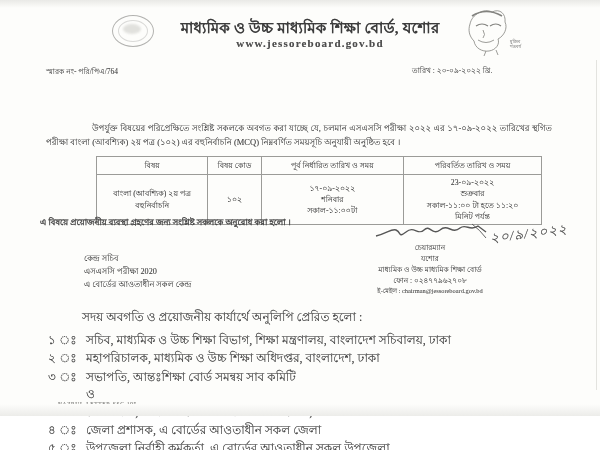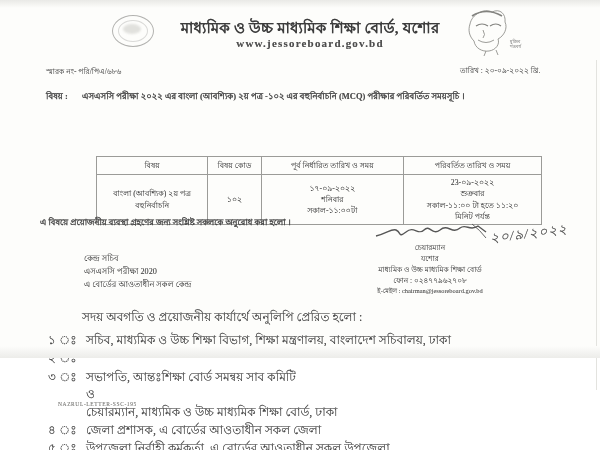--- a/index.html
+++ b/index.html
@@ -1,17 +1,17 @@
 <!DOCTYPE html>
 <html><head>
 <meta charset="utf-8">
 <style>
   html,body{margin:0;padding:0;width:600px;height:450px;overflow:hidden;
     font-family:"Liberation Serif","DejaVu Serif",serif;}
-  .page{position:relative;width:600px;height:358px;background:#fdfdfb;color:#4a4a4a;}
+  .page{position:relative;width:600px;height:416px;background:#fdfdfb;color:#4a4a4a;}
   .page::before{content:"";position:absolute;left:0;top:0;width:600px;height:8px;
     background:linear-gradient(#e9e9e6,#fdfdfb);}
   .page::after{content:"";position:absolute;left:0;bottom:0;width:600px;height:12px;
     background:linear-gradient(#fdfdfb,#ecece9);}
   .soft{text-shadow:0 0 0.5px rgba(60,60,60,.45);}
 
   
   .seal{position:absolute;left:112px;top:15px;width:40px;height:30px;border:1.6px solid #9a9a97;
     border-radius:50%;opacity:.75;}
   .seal .inner{position:absolute;left:5px;top:4px;width:28px;height:20px;border:1px solid #c2c2bf;
@@ -22,21 +22,21 @@
     font-size:15px;font-weight:bold;color:#3c3c3c;letter-spacing:.2px;}
   .website{position:absolute;left:150px;top:37px;width:320px;text-align:center;
     font-size:11px;font-weight:bold;color:#4e4e4e;letter-spacing:1.2px;}
   .mujib{position:absolute;left:462px;top:6px;width:72px;height:50px;opacity:.85;}
   .mujib svg{width:100%;height:100%;}
   .mujib-caption{position:absolute;right:2px;bottom:6px;font-size:4.5px;color:#777;
     line-height:1.1;text-align:left;width:22px;}
 
   
   .memo-no{position:absolute;left:46px;top:66px;font-size:7.5px;color:#555;}
-  .memo-date{position:absolute;left:412px;top:65px;font-size:7.5px;color:#555;margin-left:48px;}
+  .memo-date{position:absolute;left:412px;top:65px;font-size:7.5px;color:#555;}
 
   
   .subject{position:absolute;left:46px;top:90px;width:500px;display:flex;font-size:8.5px;
     font-weight:bold;color:#4a4a4a;line-height:1.6;}
   .subject .lbl{width:36px;flex:none;}
   .subject .txt{width:452px;}
 
   
   .body-par{position:absolute;left:46px;top:121px;width:506px;font-size:8.5px;line-height:1.65;
     text-align:justify;text-indent:46px;color:#4c4c4c;}
@@ -92,28 +92,25 @@
     <svg viewBox="0 0 72 50" fill="none" stroke="#6e6e6a" stroke-width="1">
       <path d="M8 18 C10 8 22 2 30 6 C38 2 44 8 43 16 C46 22 42 30 36 33 C38 38 34 44 27 45 C20 46 13 42 12 35 C7 30 6 24 8 18 Z" stroke-width="0.8"></path>
       <path d="M14 20 q6 -4 12 0 M28 20 q6 -4 11 0" stroke-width="1.2"></path>
       <path d="M21 24 q3 5 0 8 M16 34 q8 5 16 0" stroke-width="0.8"></path>
       <path d="M10 10 q14 -9 30 0" stroke-width="1.6"></path>
       <path d="M24 45 l-2 5 M34 44 l2 5" stroke-width="0.8"></path>
     </svg>
     <div class="mujib-caption">মুজিব শতবর্ষ</div>
   </div>
 
-  <div class="memo-no">স্মারক নং- পরি/পিএ/৬৮৬</div>
+  <div class="memo-no">স্মারক নং- পরি/পিএ/764</div>
   <div class="memo-date">তারিখ :  ২০-০৯-২০২২ খ্রি.</div>
 
-  <div class="subject">
-    <span class="lbl">বিষয় :</span>
-    <span class="txt">এসএসসি পরীক্ষা ২০২২ এর বাংলা (আবশ্যিক) ২য় পত্র -১০২ এর বহুনির্বাচনি (MCQ) পরীক্ষার পরিবর্তিত সময়সূচি ।</span>
-  </div>
 
+  <div class="body-par">উপর্যুক্ত বিষয়ের পরিপ্রেক্ষিতে সংশ্লিষ্ট সকলকে অবগত করা যাচ্ছে যে, চলমান এসএসসি পরীক্ষা ২০২২ এর ১৭-০৯-২০২২ তারিখের স্থগিত পরীক্ষা বাংলা (আবশ্যিক) ২য় পত্র (১০২) এর বহুনির্বাচনি (MCQ) নিম্নবর্ণিত সময়সূচি অনুযায়ী অনুষ্ঠিত হবে ।</div>
 
   <table class="sched">
     <thead>
       <tr>
         <th class="c1">বিষয়</th>
         <th class="c2">বিষয় কোড</th>
         <th class="c3">পূর্ব নির্ধারিত তারিখ ও সময়</th>
         <th class="c4">পরিবর্তিত তারিখ ও সময়</th>
       </tr>
     </thead>
@@ -155,20 +152,21 @@
 এ বোর্ডের আওতাধীন সকল কেন্দ্র</div>
 
   <div class="dist">
     <div class="dist-heading">সদয় অবগতি ও প্রয়োজনীয় কার্যার্থে অনুলিপি প্রেরিত হলো :</div>
     <div class="dist-item">
       <span class="num">১ ঃ</span>
       <span class="itxt">সচিব, মাধ্যমিক ও উচ্চ শিক্ষা বিভাগ, শিক্ষা মন্ত্রণালয়, বাংলাদেশ সচিবালয়, ঢাকা</span>
     </div>
     <div class="dist-item">
       <span class="num">২ ঃ</span>
+      <span class="itxt">মহাপরিচালক, মাধ্যমিক ও উচ্চ শিক্ষা অধিদপ্তর, বাংলাদেশ, ঢাকা</span>
     </div>
     <div class="dist-item">
       <span class="num">৩ ঃ</span>
       <span class="itxt">সভাপতি, আন্তঃশিক্ষা বোর্ড সমন্বয় সাব কমিটি
 ও
 চেয়ারম্যান, মাধ্যমিক ও উচ্চ মাধ্যমিক শিক্ষা বোর্ড, ঢাকা</span>
     </div>
     <div class="dist-item">
       <span class="num">৪ ঃ</span>
       <span class="itxt">জেলা প্রশাসক, এ বোর্ডের আওতাধীন সকল জেলা</span>

